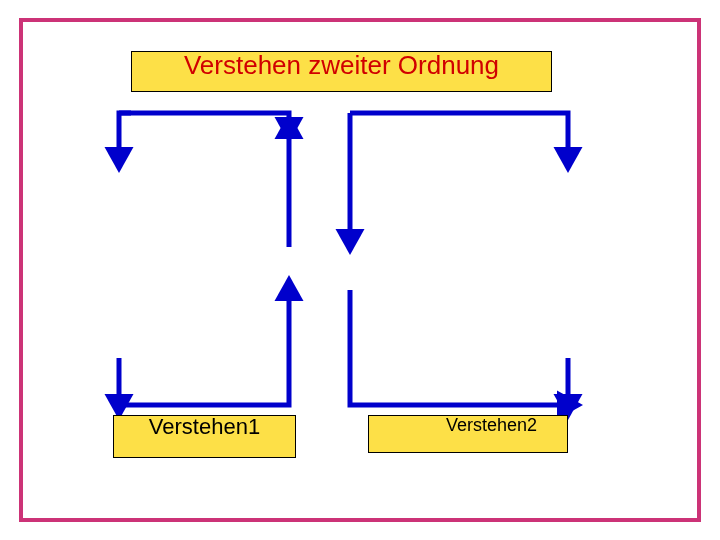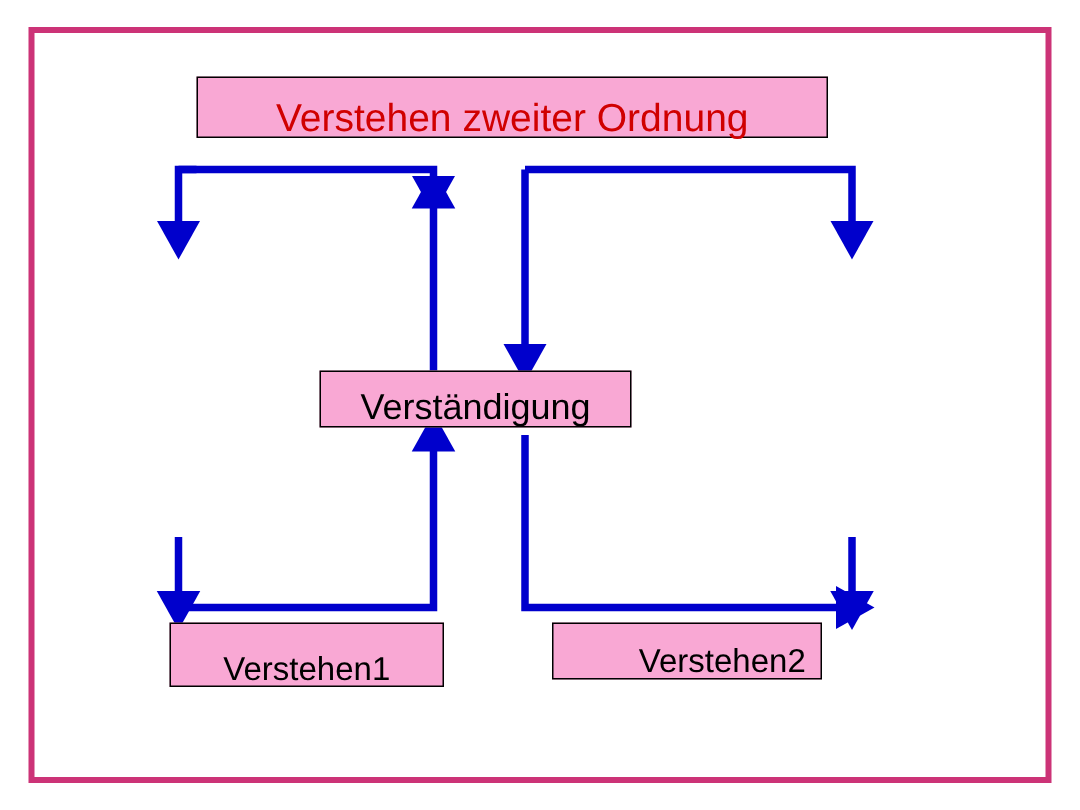--- a/index.html
+++ b/index.html
@@ -20,25 +20,25 @@
     position: absolute;
     left: 19px;
     top: 18px;
     width: 682px;
     height: 504px;
     border: 4px solid #cc3377;
     box-sizing: border-box;
   }
   .node {
     position: absolute;
-    background: #f9a8d4;
+    background: #fde047;
     border: 1px solid #000000;
     box-sizing: border-box;
     display: flex;
-    align-items: flex-end;
+    align-items: flex-start;
     justify-content: center;
     white-space: nowrap;
     z-index: 5;
   }
   .node span {
     display: block;
     line-height: 1;
   }
   #node-title {
     left: 131px;
@@ -60,24 +60,24 @@
     left: 113px;
     top: 415px;
     width: 183px;
     height: 43px;
     color: #000000;
     font-size: 22px;
   }
   #node-verstehen2 {
     left: 368px;
     top: 415px;
-    width: 180px;
+    width: 200px;
     height: 38px;
     color: #000000;
-    font-size: 22px;
+    font-size: 18px;
     padding-left: 47px;
   }
   #arrows {
     position: absolute;
     left: 0;
     top: 0;
     width: 720px;
     height: 540px;
     z-index: 2;
   }
@@ -111,23 +111,20 @@
 
       <path d="M350,290 L350,405 L568,405" marker-end="url(#ah)"></path>
       <path d="M568,358 L568,405" marker-end="url(#ah)"></path>
     </g>
   </svg>
 
   <div class="node" id="node-title">
     <span>Verstehen zweiter Ordnung</span>
   </div>
 
-  <div class="node" id="node-verstaendigung">
-    <span>Verständigung</span>
-  </div>
 
   <div class="node" id="node-verstehen1">
     <span>Verstehen1</span>
   </div>
 
   <div class="node" id="node-verstehen2">
     <span>Verstehen2</span>
   </div>
 
 </div>

